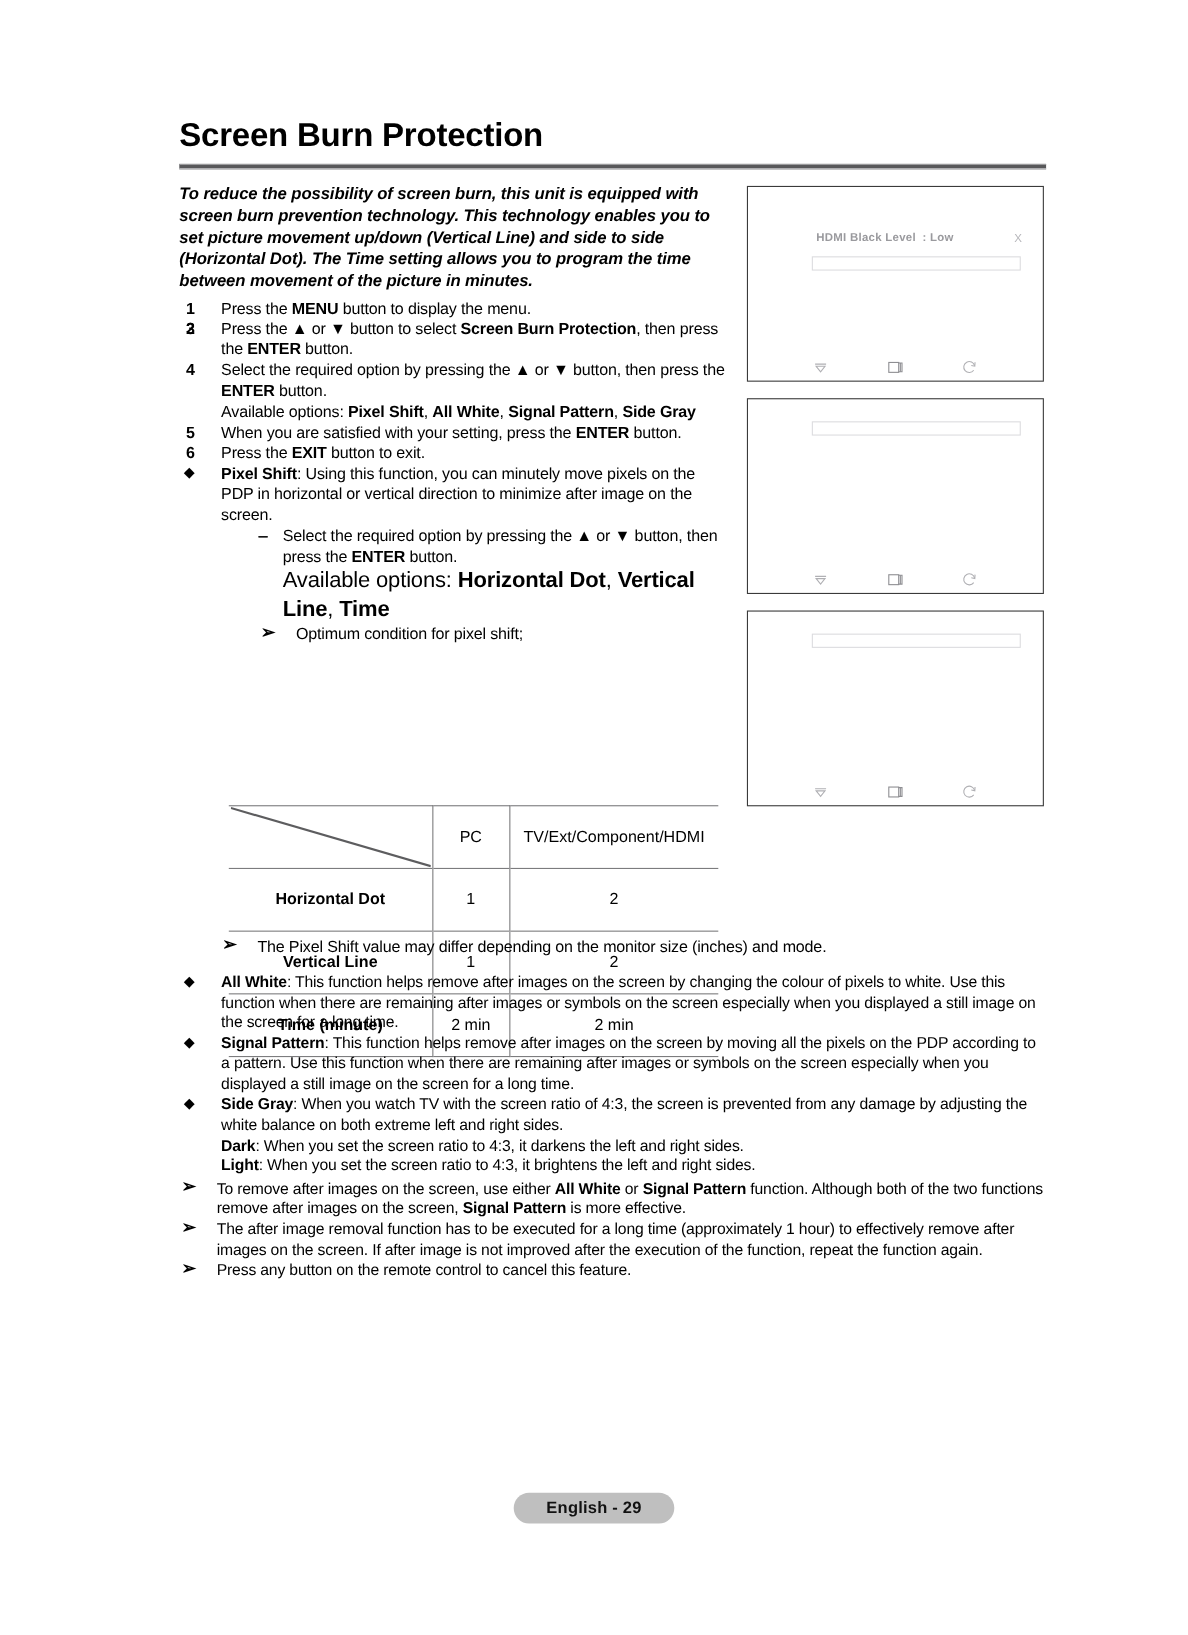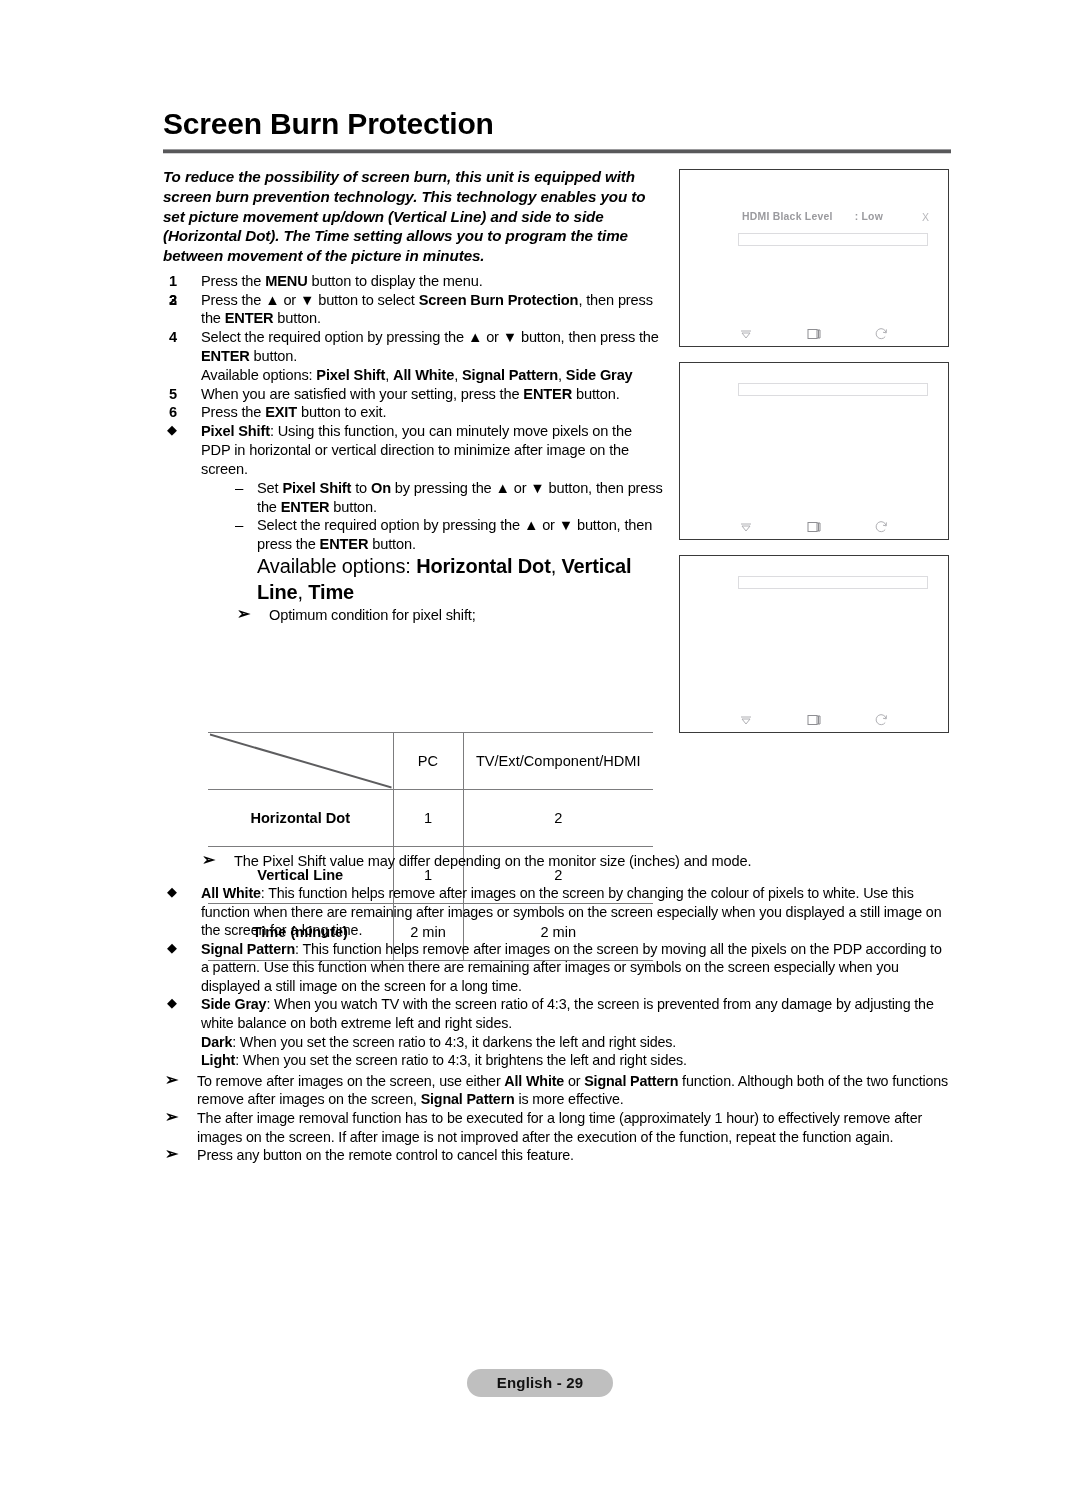--- a/index.html
+++ b/index.html
@@ -233,21 +233,21 @@
   .menu-title {
     position: absolute;
     left: 62px;
     top: 41px;
     font-size: 10.4px;
     color: #9a9a9e;
     letter-spacing: 0.25px;
     white-space: nowrap;
     font-weight: bold;
   }
-  .menu-title .sep { padding-left: 22px; }
+  .menu-title .sep { padding-left: 6px; }
   .menu-close {
     position: absolute;
     right: 19px;
     top: 41px;
     font-size: 10.5px;
     color: #b7b7bb;
   }
   .menu-bar {
     position: absolute;
     left: 58px;
@@ -272,21 +272,20 @@
     display: inline-block;
   }
   .menu-foot svg { display: block; }
 
   
   .footer {
     position: absolute;
     left: 0; right: 0;
     top: 1357px;
     text-align: center;
-    margin-top: 12px;
   }
   .pill {
     display: inline-block;
     background: #bfbfbf;
     border-radius: 14px;
     padding: 5px 30px 6px 30px;
     font-size: 15px;
     font-weight: bold;
     color: #111;
     letter-spacing: 0.2px;
@@ -312,21 +311,21 @@
         <li><span class="num">1</span><span>Press the <b>MENU</b> button to display the menu.</span></li>
         <li><span class="num">2</span></li>
         <li><span class="num">3</span><span>Press the ▲ or ▼ button to select <b>Screen Burn Protection</b>, then press the <b>ENTER</b> button.</span></li>
         <li><span class="num">4</span><span>Select the required option by pressing the ▲ or ▼ button, then press the <b>ENTER</b> button.<span class="sub-note">Available options: <b>Pixel Shift</b>, <b>All White</b>, <b>Signal Pattern</b>, <b>Side Gray</b></span></span></li>
         <li><span class="num">5</span><span>When you are satisfied with your setting, press the <b>ENTER</b> button.</span></li>
         <li><span class="num">6</span><span>Press the <b>EXIT</b> button to exit.</span></li>
       </ol>
 
     <ul class="dia-list" id="pixel-shift-list">
         <li><span class="dia">◆</span><span><b>Pixel Shift</b>: Using this function, you can minutely move pixels on the PDP in horizontal or vertical direction to minimize after image on the screen.</span><ul class="dash-list">
-            <li><span class="dash">–</span><span>Set <b>Pixel Shift</b> to <b>On</b> by pressing the ▲ or ▼ button, then press the <b>ENTER</b> button.</span></li>
+            <li><span class="dash">–</span></li>
             <li><span class="dash">–</span><span>Select the required option by pressing the ▲ or ▼ button, then press the <b>ENTER</b> button.</span></li>
           </ul><div class="avail-line">Available options: <b>Horizontal Dot</b>, <b>Vertical Line</b>, <b>Time</b></div><div class="arrow-note indent"><span class="arw">➢</span><span>Optimum condition for pixel shift;</span></div></li>
       </ul>
 
   </div>
 
   <div class="tbl-wrap">
     <table class="pix">
       <thead>
         <tr>

